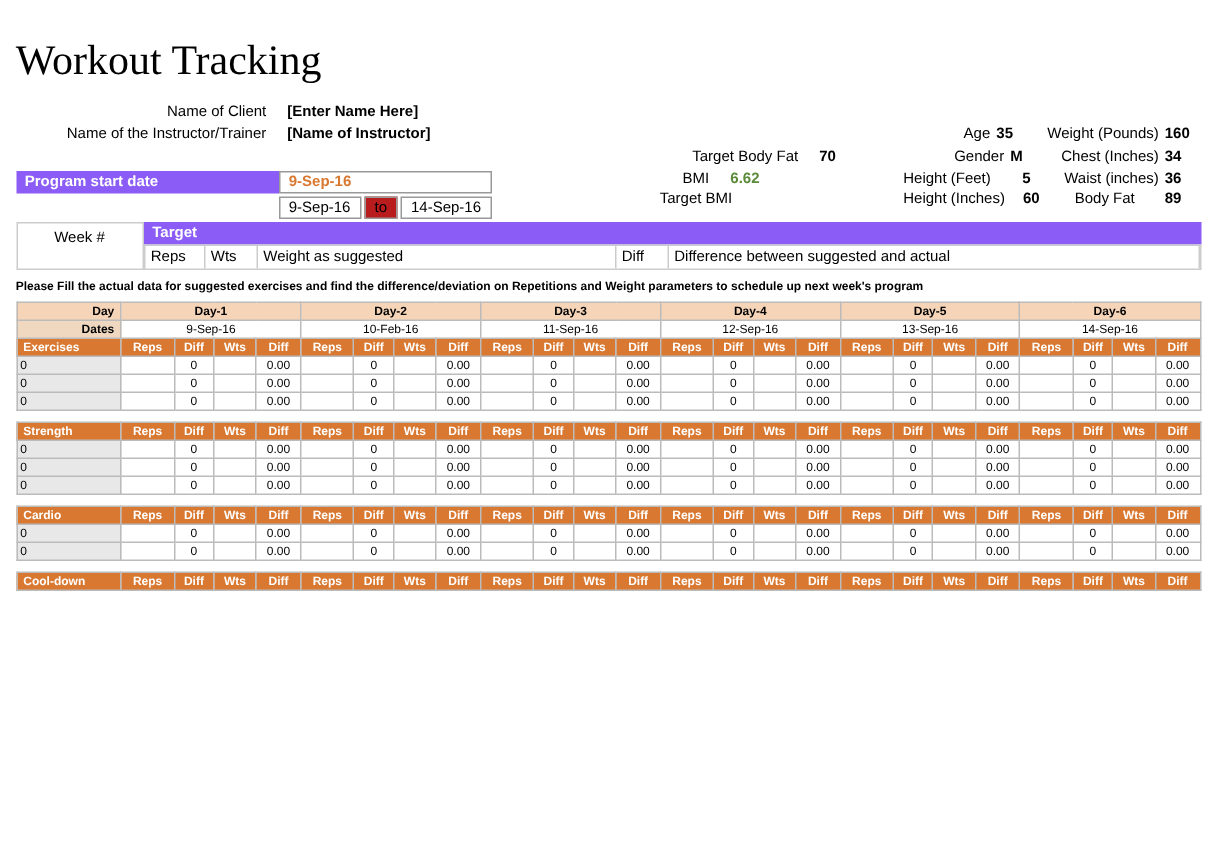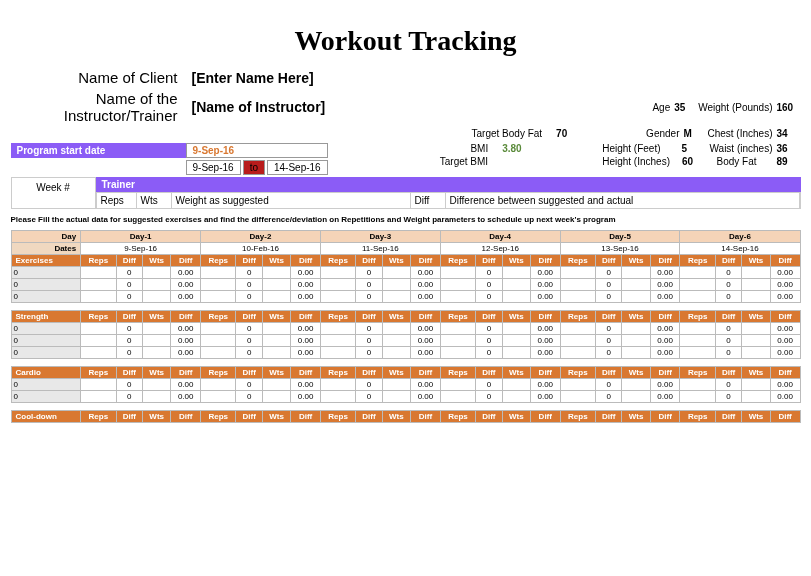--- a/index.html
+++ b/index.html
@@ -1,22 +1,22 @@
 <!DOCTYPE html>
 <html><head>
 <meta charset="utf-8">
 <style>
   * { box-sizing: border-box; margin: 0; padding: 0; }
   body { font-family: Arial, sans-serif; font-size: 9px; background: #fff; padding: 10px; }
   .container { width: 790px; margin: 0 auto; }
-  .title { text-align: center; font-family: 'Times New Roman', serif; font-size: 28px; font-weight: bold; margin: 15px 0 12px; }
+  .title { font-family: 'Times New Roman', serif; font-size: 28px; font-weight: normal; margin: 15px 0 12px; }
   .hdr-row { display: flex; align-items: center; margin-bottom: 4px; gap: 6px; }
-  .lbl-right { text-align: right; width: 175px; padding-right: 8px; font-size: 15px; }
-  .val-box { font-weight: bold; font-size: 14px; }
-  .metrics { display: flex; align-items: center; font-size: 10px; }
+  .lbl-right { text-align: right; width: 175px; padding-right: 8px; font-size: 10px; }
+  .val-box { font-weight: bold; font-size: 10px; }
+  .metrics { display: flex; gap: 10px; align-items: center; font-size: 10px; }
   .metrics > div { display: flex; align-items: center; gap: 4px; }
   .m-lbl { text-align: right; }
   .m-val { font-weight: bold; width: 24px; }
   .orange-bar { background: #8b5cf6; color: #fff; padding: 2px 6px; font-weight: bold; font-size: 10px; }
   .date-box { border: 1px solid #999; padding: 1px 6px; font-size: 10px; }
   .date-box.orange { color: #d97831; font-weight: bold; }
   .green { color: #5a8a3a; font-weight: bold; }
   .legend-row { display: flex; border: 1px solid #ccc; font-size: 10px; }
   .legend-row > div { padding: 2px 4px; border-right: 1px solid #ccc; }
   .instr { font-size: 8px; font-weight: bold; margin: 6px 0; }
@@ -84,24 +84,24 @@
   </div>
   <div style="display:flex;flex-direction:column;gap:2px">
     <div class="date-box orange">9-Sep-16</div>
     <div style="display:flex;gap:2px">
       <div class="date-box">9-Sep-16</div>
       <div class="date-box" style="background:#b91c1c">to</div>
       <div class="date-box">14-Sep-16</div>
     </div>
   </div>
   <div style="flex:1"></div>
-  <div class="metrics" style="margin-right:60px;flex-direction:column;align-items:flex-end;gap:2px">
+  <div class="metrics" style="margin-right:60px;flex-direction:column;align-items:center;gap:2px">
     <div>
           <span class="m-lbl">BMI</span>
-          <span class="m-val green" style="margin-left:10px;width:40px">3.80</span>
+          <span class="m-val green" style="margin-left:10px;width:40px">6.62</span>
         </div>
     <div>
           <span class="m-lbl">Target BMI</span>
           <span class="m-val" style="margin-left:10px;width:40px"></span>
         </div>
   </div>
   <div class="metrics" style="flex-direction:column;align-items:flex-start;gap:2px">
     <div style="width:100%;justify-content:space-between">
           <div style="display:flex;gap:21px">
             <span class="m-lbl">Height (Feet)</span>
@@ -121,21 +121,21 @@
             <span class="m-lbl">Body Fat</span>
             <span class="m-val">89</span>
           </div>
         </div>
   </div>
 </div>
 
 <div style="display:flex">
   <div style="border:1px solid #ccc;padding:4px 8px;width:85px;text-align:center;font-size:10px">Week #</div>
   <div style="flex:1">
-    <div class="orange-bar">Trainer</div>
+    <div class="orange-bar">Target</div>
     <div class="legend-row">
       <div style="width:40px">Reps</div>
       <div style="width:35px">Wts</div>
       <div style="flex:1">Weight as suggested</div>
       <div style="width:35px">Diff</div>
       <div style="flex:1.5">Difference between suggested and actual</div>
     </div>
   </div>
 </div>
 

